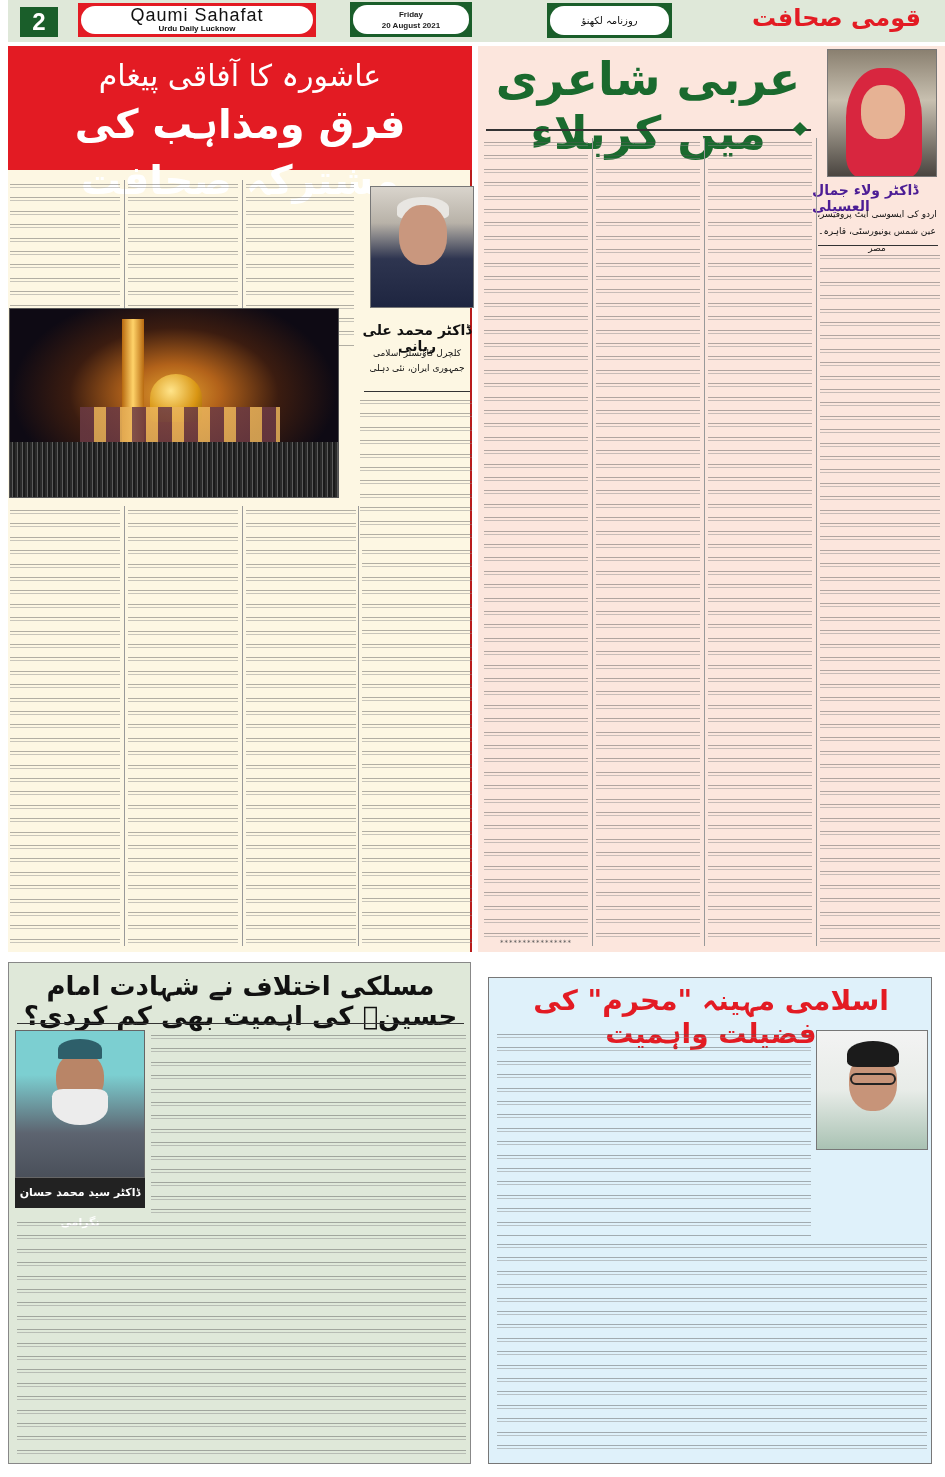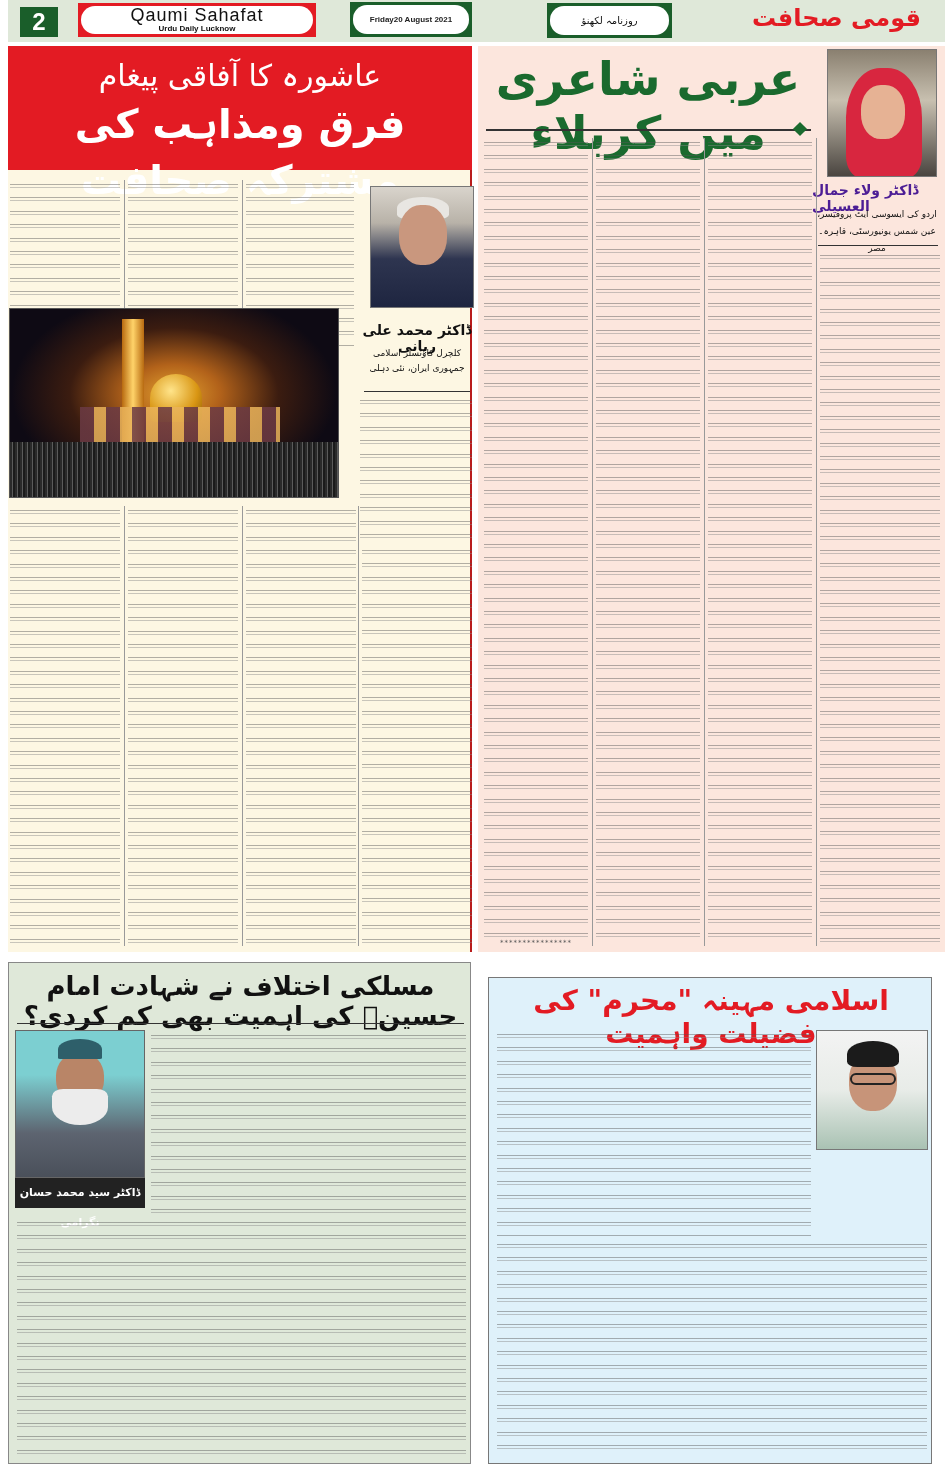--- a/index.html
+++ b/index.html
@@ -7,21 +7,21 @@
   .urdu { font-family: "DejaVu Sans", sans-serif; direction: rtl; }
 
   
   #masthead { position: absolute; left: 8px; top: 0; width: 937px; height: 42px; background: #dfe8d9; }
   #page-num { position: absolute; left: 12px; top: 7px; width: 38px; height: 30px; background: #1a5e2a; color: #fff; font-family: "Liberation Sans", sans-serif; font-weight: bold; font-size: 24px; display: flex; align-items: center; justify-content: center; }
   #brand-box { position: absolute; left: 70px; top: 3px; width: 238px; height: 34px; background: #e31b23; padding: 3px; }
   #brand-inner { width: 100%; height: 100%; background: #fff; border-radius: 14px; display: flex; flex-direction: column; align-items: center; justify-content: center; font-family: "Liberation Sans", sans-serif; }
   #brand-title { font-weight: normal; font-size: 18px; letter-spacing: 1px; color: #111; line-height: 17px; }
   #brand-sub { font-weight: bold; font-size: 8px; color: #111; }
   #date-box { position: absolute; left: 342px; top: 2px; width: 122px; height: 35px; background: #1a5e2a; padding: 3px; }
-  #date-inner { width: 100%; height: 100%; background: #fff; border-radius: 14px; display: flex; flex-direction: row; align-items: center; justify-content: center; font-family: "Liberation Sans", sans-serif; font-weight: bold; font-size: 8px; line-height: 11px; color: #222; }
+  #date-inner { width: 100%; height: 100%; background: #fff; border-radius: 14px; display: flex; flex-direction: column; align-items: center; justify-content: center; font-family: "Liberation Sans", sans-serif; font-weight: bold; font-size: 8px; line-height: 11px; color: #222; }
   #roznama-box { position: absolute; left: 539px; top: 3px; width: 125px; height: 35px; background: #1a5e2a; padding: 3px; }
   #roznama-inner { width: 100%; height: 100%; background: #fff; border-radius: 14px; display: flex; align-items: center; justify-content: center; font-size: 10px; color: #111; }
   #urdu-brand { position: absolute; right: 24px; top: 4px; font-size: 24px; font-weight: bold; color: #e31b23; }
 
   
   #sec-lt { position: absolute; left: 8px; top: 46px; width: 464px; height: 906px; background: #fdf7e3; border-right: 2px solid #b91c1c; }
   #lt-headline { position: absolute; left: 0; top: 0; width: 464px; height: 124px; background: #e31b23; color: #fff; text-align: center; }
   #lt-h1 { font-size: 30px; margin-top: 10px; line-height: 40px; }
   #lt-h2 { font-size: 40px; font-weight: bold; line-height: 56px; }
   .col-text { position: absolute; font-size: 7px; line-height: 13.4px; color: #333; direction: rtl; text-align: justify; overflow: hidden; }

